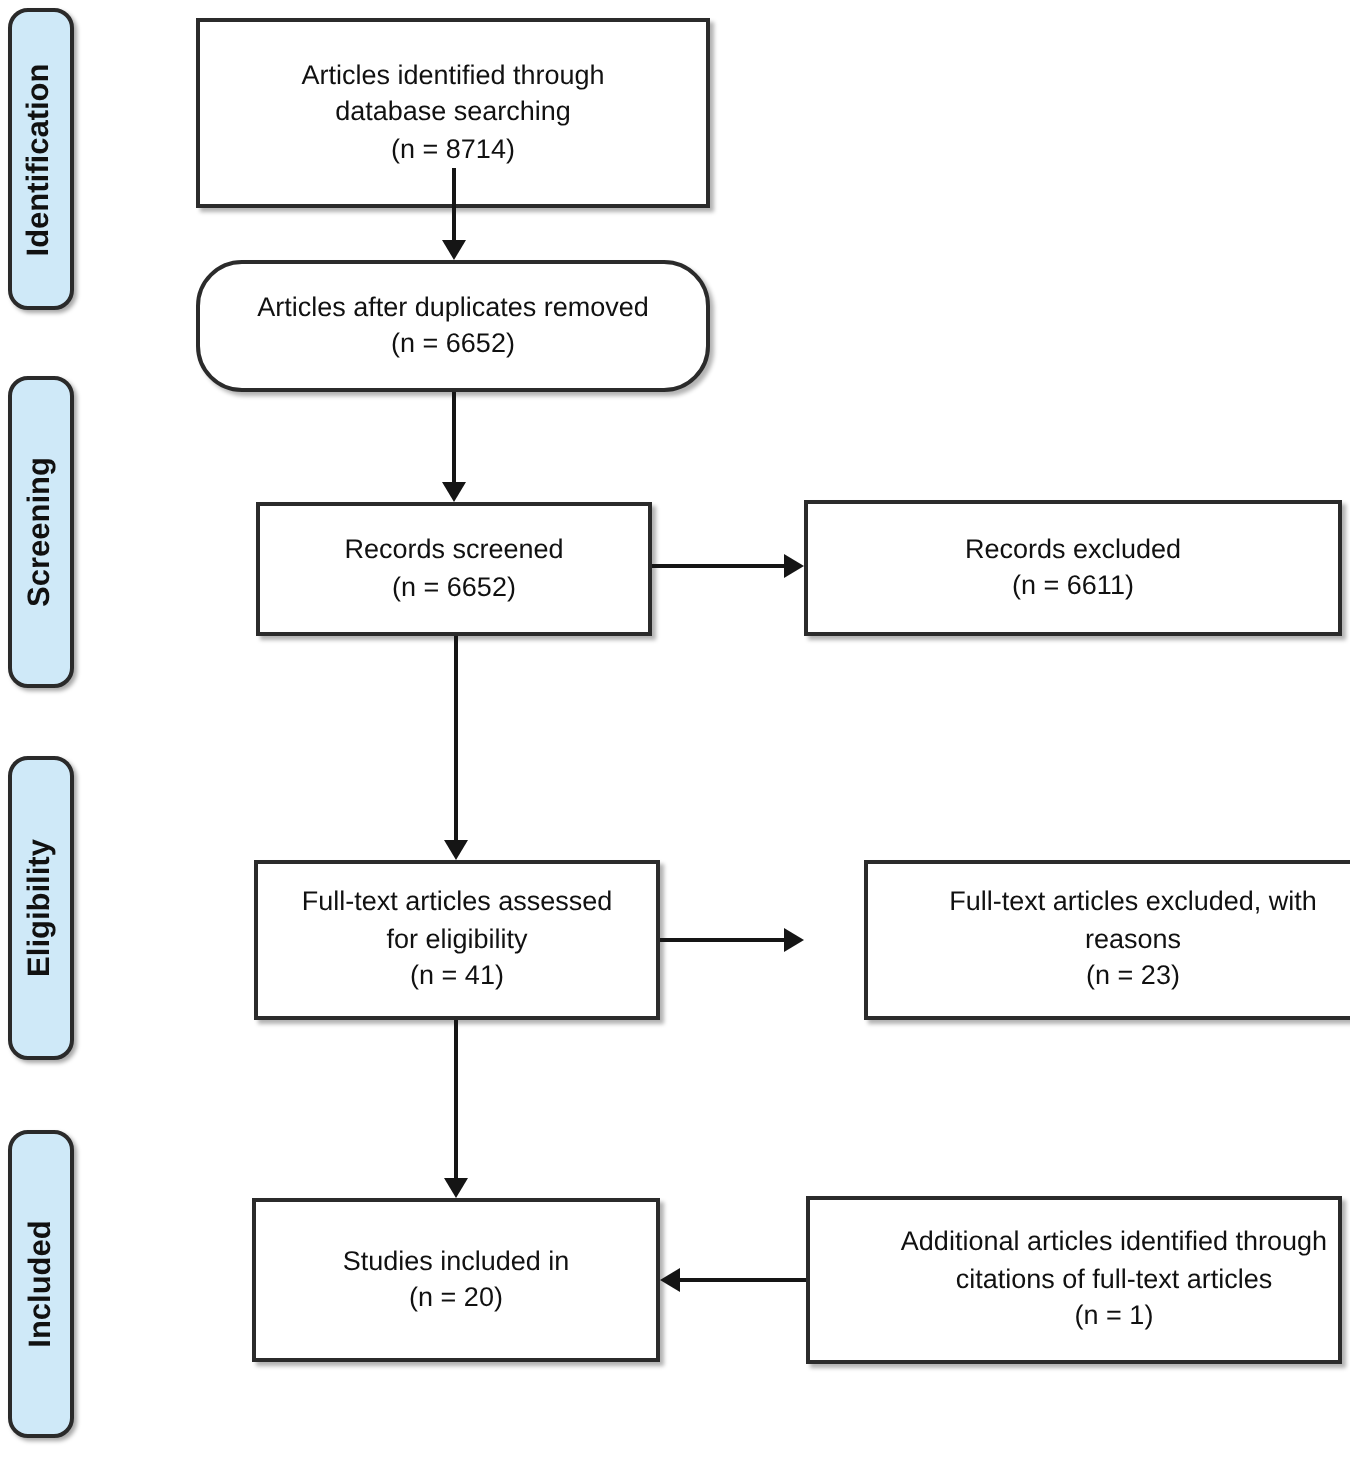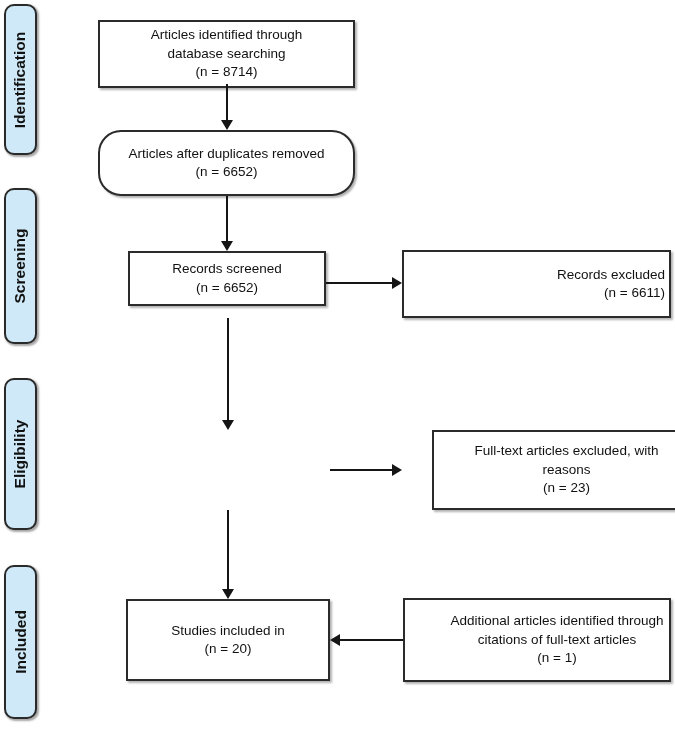--- a/index.html
+++ b/index.html
@@ -73,43 +73,48 @@
   <div class="stage" style="top:188px;height:156px;">
     <span class="stage-label">Screening</span>
   </div>
   <div class="stage" style="top:378px;height:152px;">
     <span class="stage-label">Eligibility</span>
   </div>
   <div class="stage" style="top:565px;height:154px;">
     <span class="stage-label">Included</span>
   </div>
 
-  <div class="fbox" style="left:98px;top:20px;width:257px;height:68px;">
+  <div class="fbox" style="left:98px;top:9px;width:257px;height:95px;">
     <span>Articles identified through</span>
     <span>database searching</span>
     <span>(n = 8714)</span>
   </div>
 
   <div class="fbox" style="left:98px;top:130px;width:257px;height:66px;border-radius:23px;">
     <span>Articles after duplicates removed</span>
     <span>(n = 6652)</span>
   </div>
 
-  <div class="fbox" style="left:128px;top:251px;width:198px;height:55px;">
+  <div class="fbox" style="left:128px;top:251px;width:198px;height:67px;">
     <span>Records screened</span>
     <span>(n = 6652)</span>
   </div>
 
+  <div class="fbox" style="left:127px;top:430px;width:203px;height:80px;">
+    <span>Full-text articles assessed</span>
+    <span>for eligibility</span>
+    <span>(n = 41)</span>
+  </div>
 
   <div class="fbox" style="left:126px;top:599px;width:204px;height:82px;">
     <span>Studies included in</span>
     <span>(n = 20)</span>
   </div>
 
-  <div class="fbox" style="left:402px;top:250px;width:269px;height:68px;align-items:flex-end;">
+  <div class="fbox" style="left:402px;top:250px;width:269px;height:68px;">
     <span>Records excluded</span>
     <span>(n = 6611)</span>
   </div>
 
   <div class="fbox" style="left:402px;top:430px;width:269px;height:80px;margin-left:30px;">
     <span>Full-text articles excluded, with</span>
     <span>reasons</span>
     <span>(n = 23)</span>
   </div>
 

